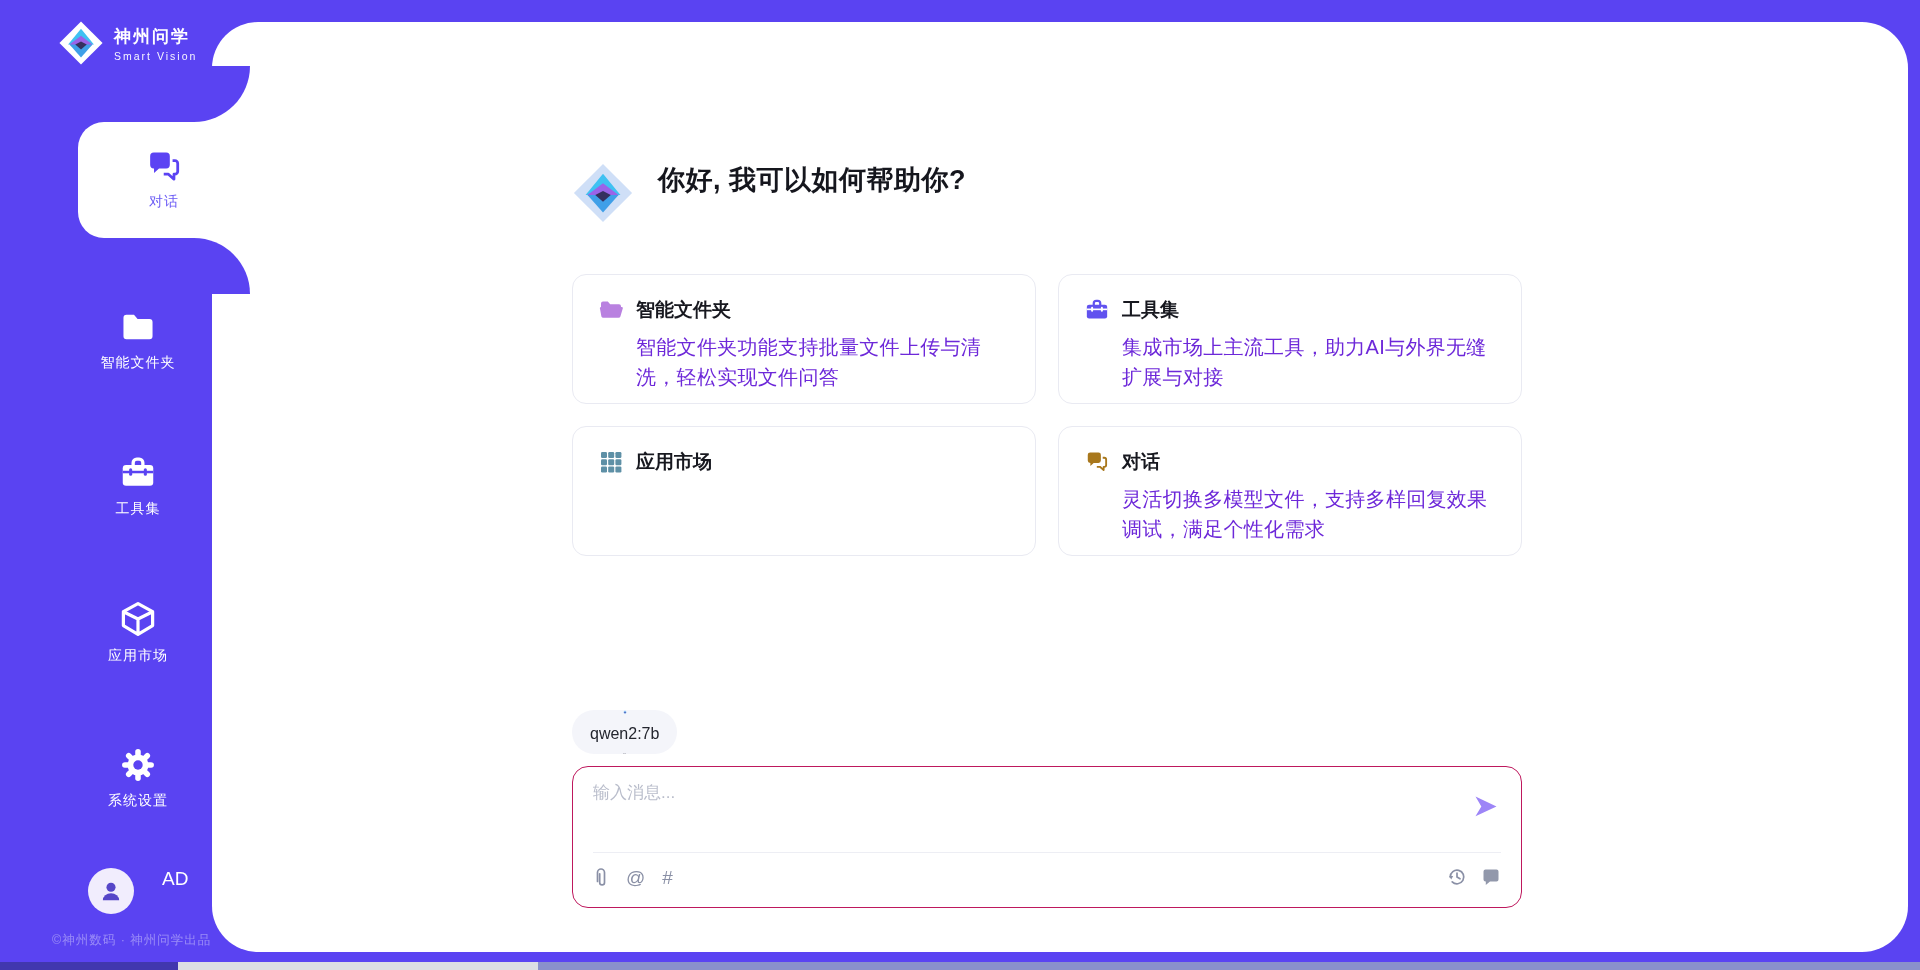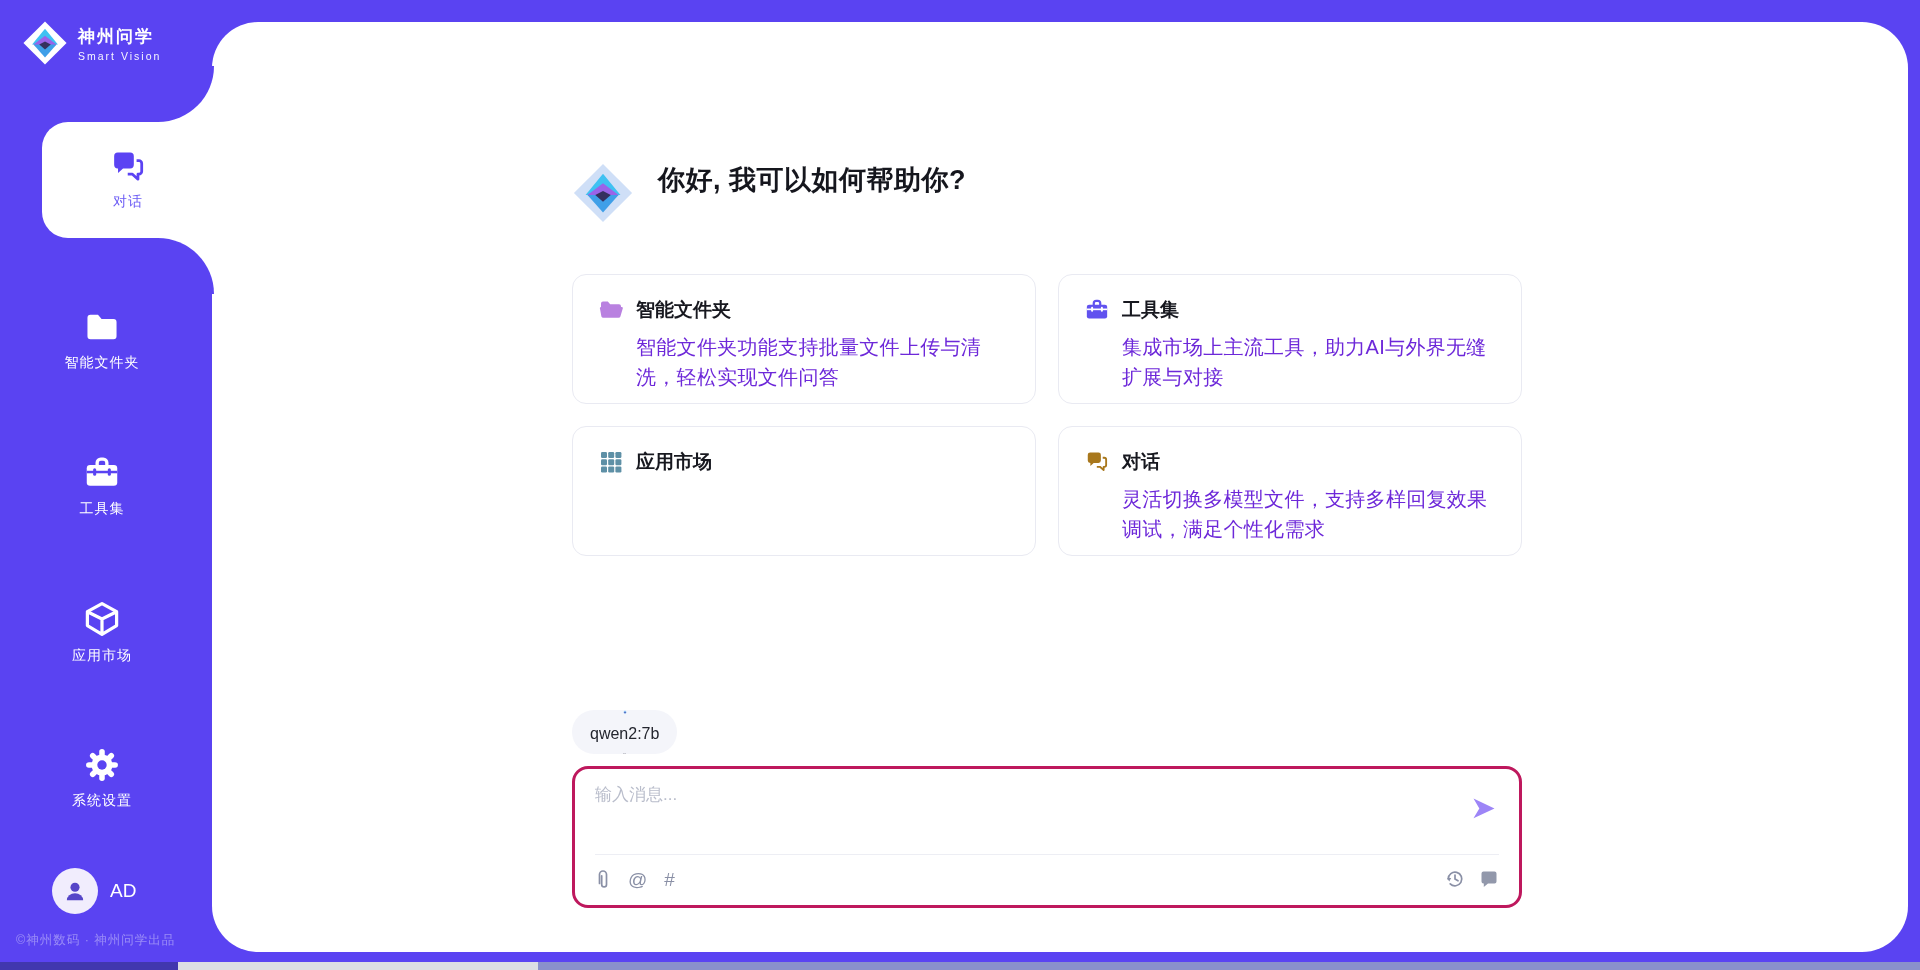--- a/index.html
+++ b/index.html
@@ -1,41 +1,41 @@
 <!DOCTYPE html>
 <html><head>
 <meta charset="utf-8">
 <style>
   * { margin:0; padding:0; box-sizing:border-box; }
   html,body { width:1920px; height:970px; overflow:hidden;
     font-family:"Liberation Sans","DejaVu Sans",sans-serif; }
   body { position:relative; background:#5a43f2; }
 
   
-  .sidebar { position:absolute; inset:0; width:215px; color:#fff; }
+  .sidebar { position:absolute; inset:0; width:215px; color:#fff;margin-left:36px; }
   .brand { position:absolute; top:20px; left:22px; display:flex; align-items:center; gap:10px; }
   .brand-name { font-size:17px; font-weight:bold; letter-spacing:2px; }
   .brand-sub { font-size:10.5px; letter-spacing:2px; margin-top:2px; opacity:.95; }
 
   .nav-item { position:absolute; left:30px; width:144px; height:96px;
     display:flex; flex-direction:column; align-items:center; justify-content:center;
     gap:9px; cursor:pointer; }
   .nav-item .lbl { font-size:14px; color:#fff; letter-spacing:1px; }
 
   
   .tab-pill { position:absolute; left:42px; top:122px; width:172px; height:116px;
     background:#fff; border-radius:26px 0 0 26px; z-index:3;
     display:flex; flex-direction:column; align-items:center; justify-content:center; gap:8px; cursor:pointer; }
   .tab-pill .lbl { font-size:14px; color:#6a5af5; letter-spacing:1px; }
   .curve { position:absolute; left:158px; width:56px; height:56px; background:#fff; z-index:2; }
   .curve.top { top:66px; } .curve.bottom { top:238px; }
   .curve.top::after { content:""; position:absolute; inset:0; background:#5a43f2; border-bottom-right-radius:56px; }
   .curve.bottom::after { content:""; position:absolute; inset:0; background:#5a43f2; border-top-right-radius:56px; }
 
-  .user-row { position:absolute; left:52px; top:868px; display:flex; align-items:center; gap:12px; cursor:pointer; }
+  .user-row { position:absolute; left:52px; top:868px; display:flex; align-items:flex-start; gap:28px; cursor:pointer; }
   .avatar { width:46px; height:46px; border-radius:50%; background:#f1edfd;
     display:flex; align-items:center; justify-content:center; }
   .user-name { font-size:19px; color:#fff; }
   .copyright { position:absolute; left:16px; top:932px; font-size:12.5px; color:rgba(255,255,255,.38); letter-spacing:1px; }
 
   
   .panel { position:absolute; left:212px; top:22px; right:12px; bottom:18px;
     background:#fff; border-radius:46px; z-index:1; }
 
   .greeting { position:absolute; left:360px; top:140px; display:flex; align-items:flex-start; gap:24px; }
@@ -48,21 +48,21 @@
   .card-head { display:flex; align-items:center; gap:13px; }
   .card-title { font-size:19px; font-weight:bold; color:#17181f; }
   .card-desc { margin:9px 0 0 37px; font-size:20px; line-height:1.5; color:#6d28d9; letter-spacing:.3px; }
 
   .model-pill { position:absolute; left:360px; top:688px; height:44px;
     display:flex; align-items:center; gap:10px; padding:0 18px;
     background:#f4f5fa; border-radius:22px; cursor:pointer;flex-direction:column; }
   .model-name { font-size:16px; color:#23252e; }
 
   .composer { position:absolute; left:360px; top:744px; width:950px; height:142px;
-    border:3px solid #be185d; border-radius:16px; background:#fff; }
+    border:1px solid #be185d; border-radius:16px; background:#fff; }
   .composer textarea { position:absolute; left:20px; top:14px; width:840px; height:66px;
     border:none; outline:none; resize:none; font-size:17px;
     font-family:"Liberation Sans","DejaVu Sans",sans-serif; color:#33363f; }
   .composer textarea::placeholder { color:#b9bdcb; }
   .send-btn { position:absolute; right:20px; top:26px; width:30px; height:30px;
     background:none; border:none; cursor:pointer; }
   .comp-divider { position:absolute; left:20px; right:20px; top:85px; height:1px; background:#edeef4; }
   .comp-tools { position:absolute; left:20px; top:100px; display:flex; align-items:center; gap:17px; }
   .comp-tools-right { position:absolute; right:20px; top:100px; display:flex; align-items:center; gap:14px; }
   .tool-btn { background:none; border:none; cursor:pointer; display:flex; align-items:center;

